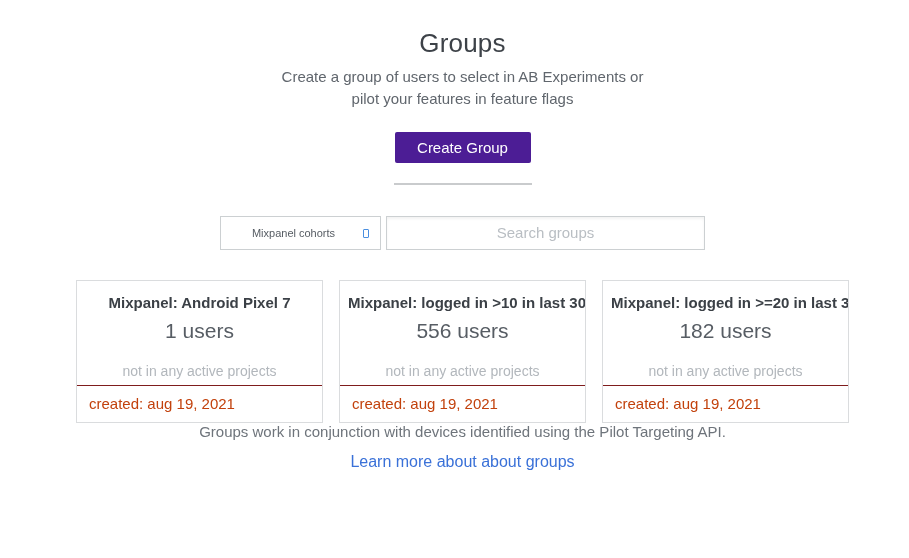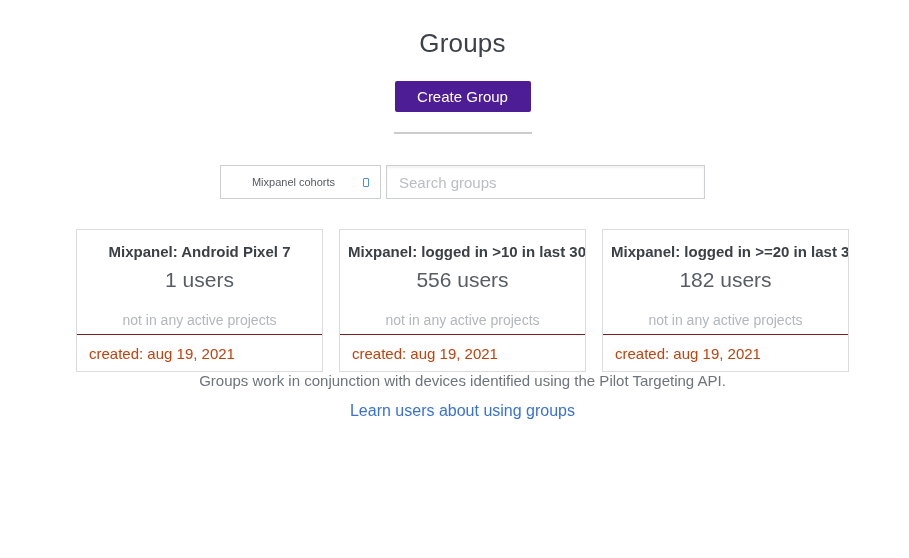--- a/index.html
+++ b/index.html
@@ -81,20 +81,21 @@
   .search-input {
     width: 319px;
     height: 34px;
     border: 1px solid #ccd0d2;
     padding: 0 12px;
     font-family: inherit;
     font-size: 15px;
     color: #0f766e;
     box-shadow: inset 0 2px 3px rgba(0,0,0,0.05);
     outline: none;
+    text-align: center;
   }
   .search-input::placeholder { color: #b9bec3; }
   .cards-row {
     display: flex;
     justify-content: center;
     gap: 16px;
     margin-top: 30px;
   }
   .card {
     width: 247px;
@@ -152,20 +153,22 @@
     cursor: pointer;
   }
 </style>
 </head>
 <body>
 
 <div class="page">
 
   <h1 class="page-title">Groups</h1>
 
+  <p class="page-subtitle">Create a group of users to select in AB Experiments or
+pilot your features in feature flags</p>
 
   <button class="create-btn">Create Group</button>
 
   <div class="divider"></div>
 
   <div class="controls">
     <div class="dropdown">
       <span class="dropdown-value">Mixpanel cohorts</span>
       <span class="tofu-icon"></span>
     </div>
@@ -198,15 +201,15 @@
       <div class="card-status">not in any active projects</div>
       <div class="card-footer">
         <span>created: aug 19, 2021</span>
       </div>
     </div>
 
   </div>
 
   <p class="footer-info">Groups work in conjunction with devices identified using the Pilot Targeting API.</p>
 
-  <a class="learn-link">Learn users about using groups</a>
+  <a class="learn-link">Learn more about about groups</a>
 
 </div>
 
 </body></html>

